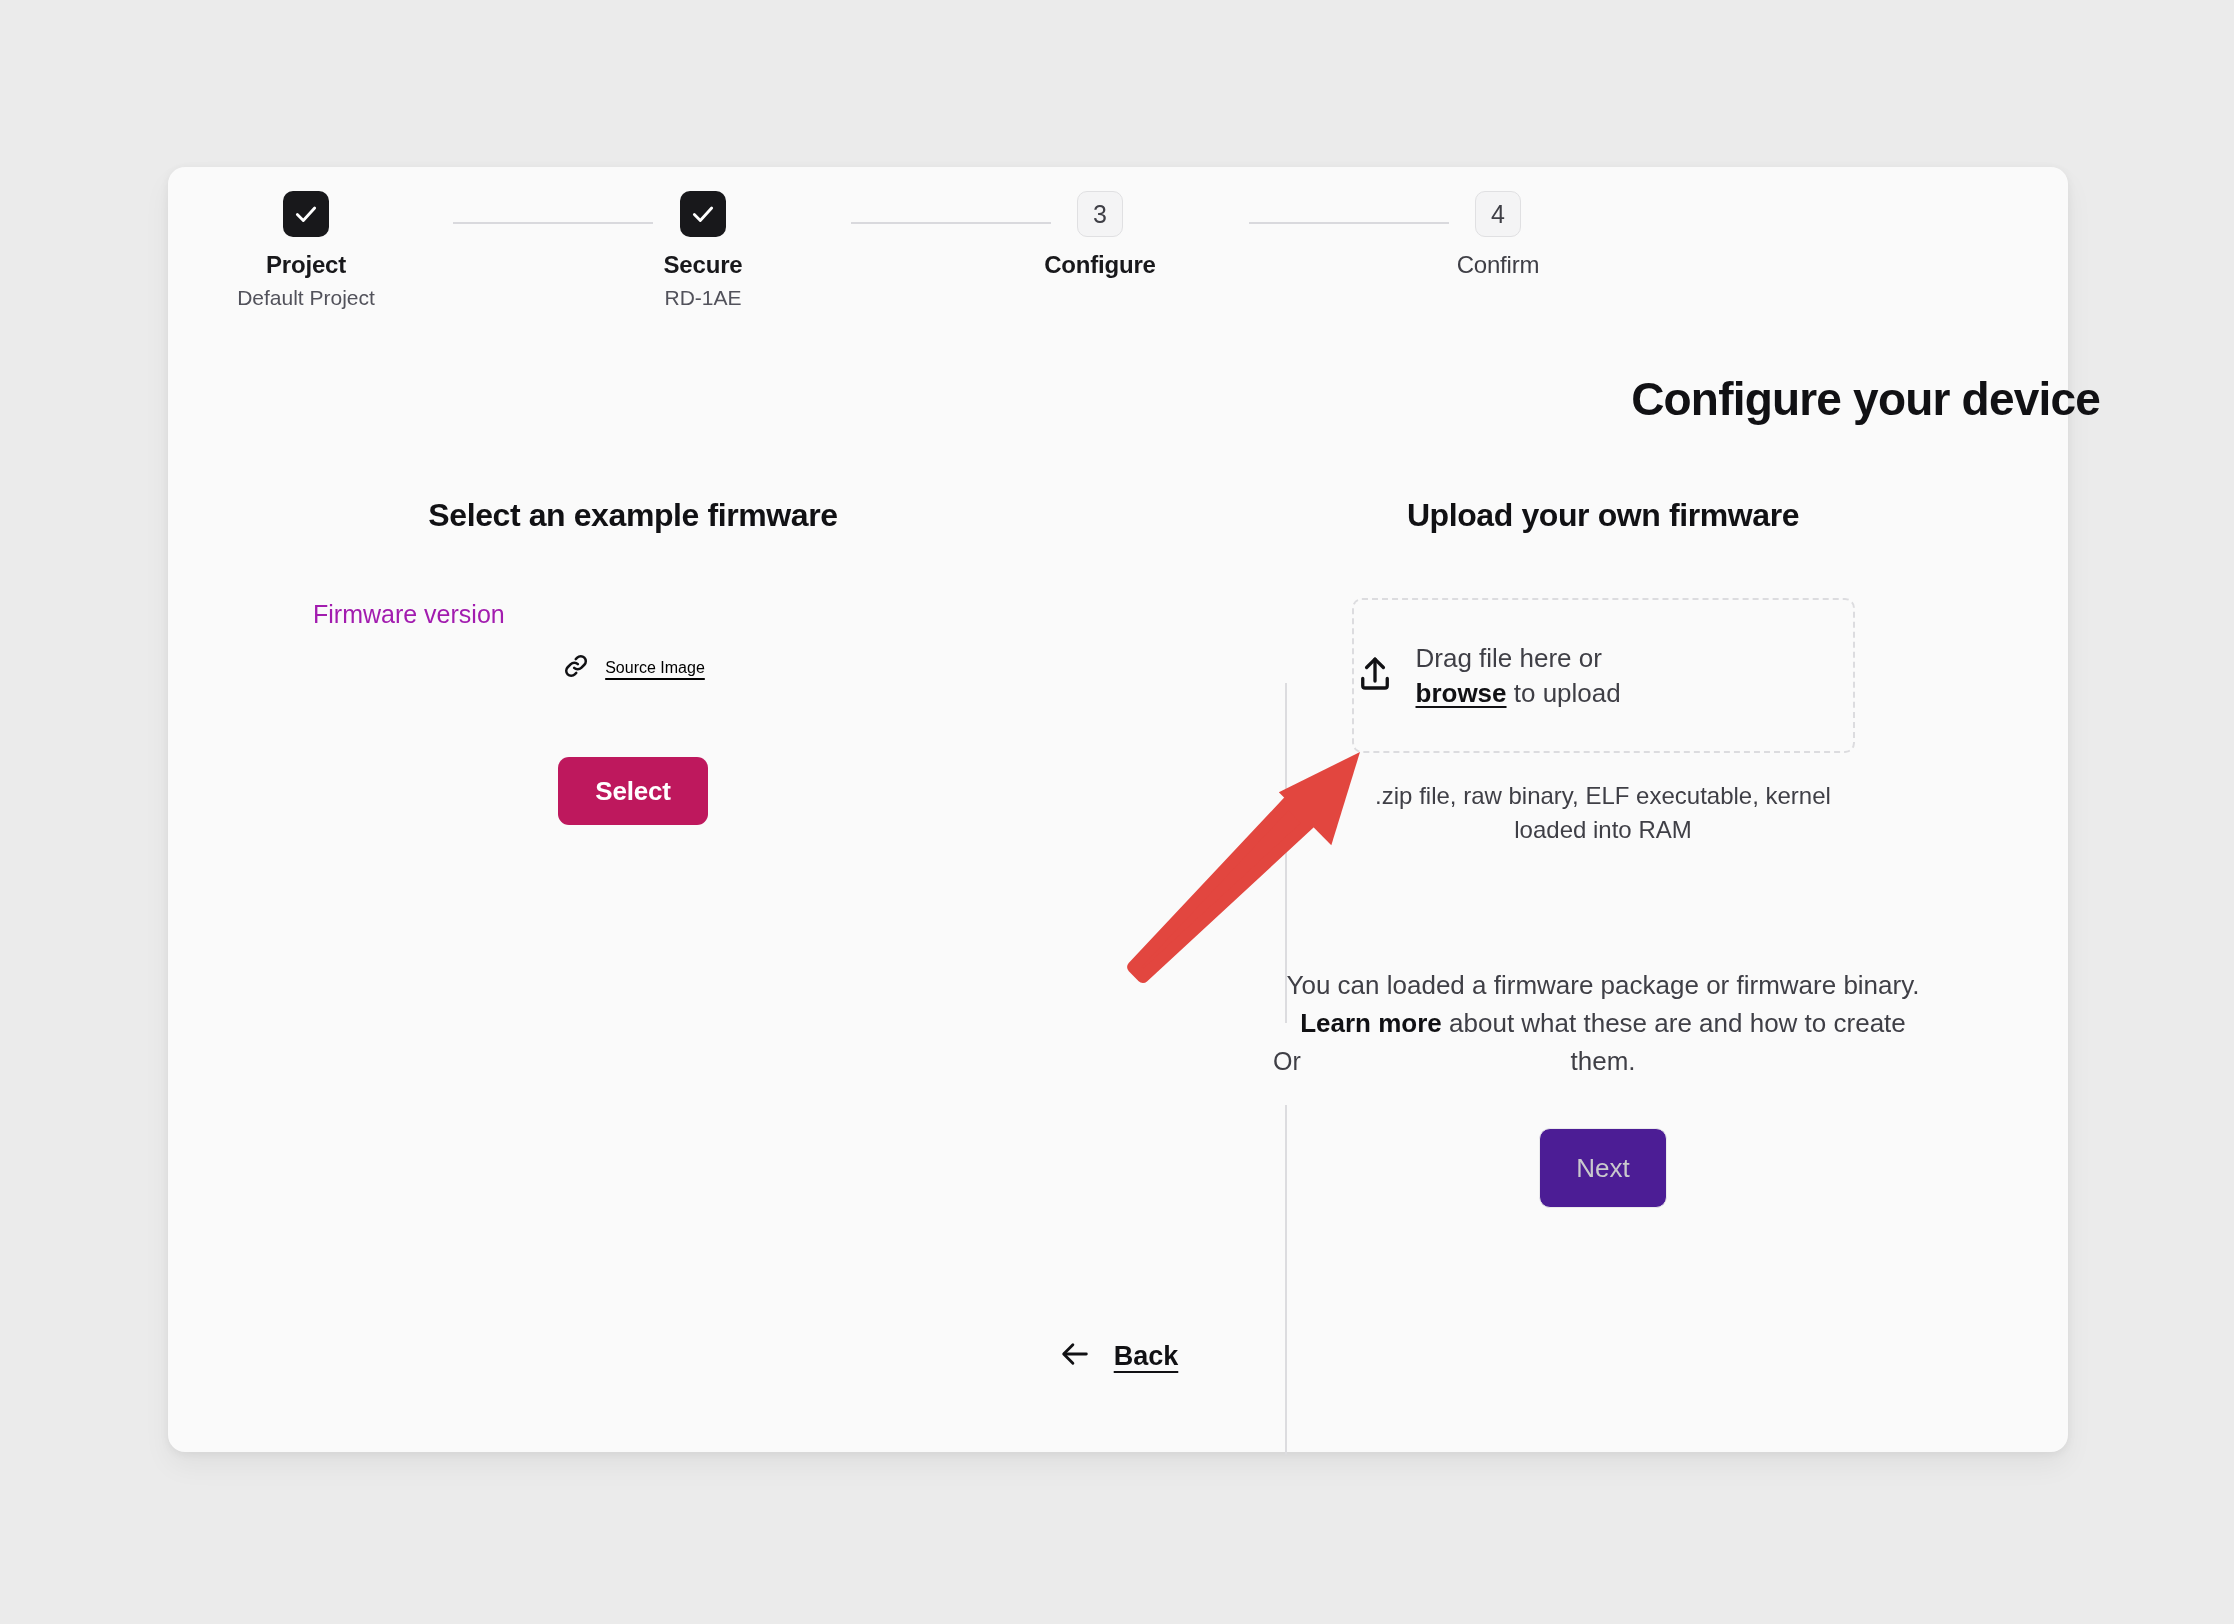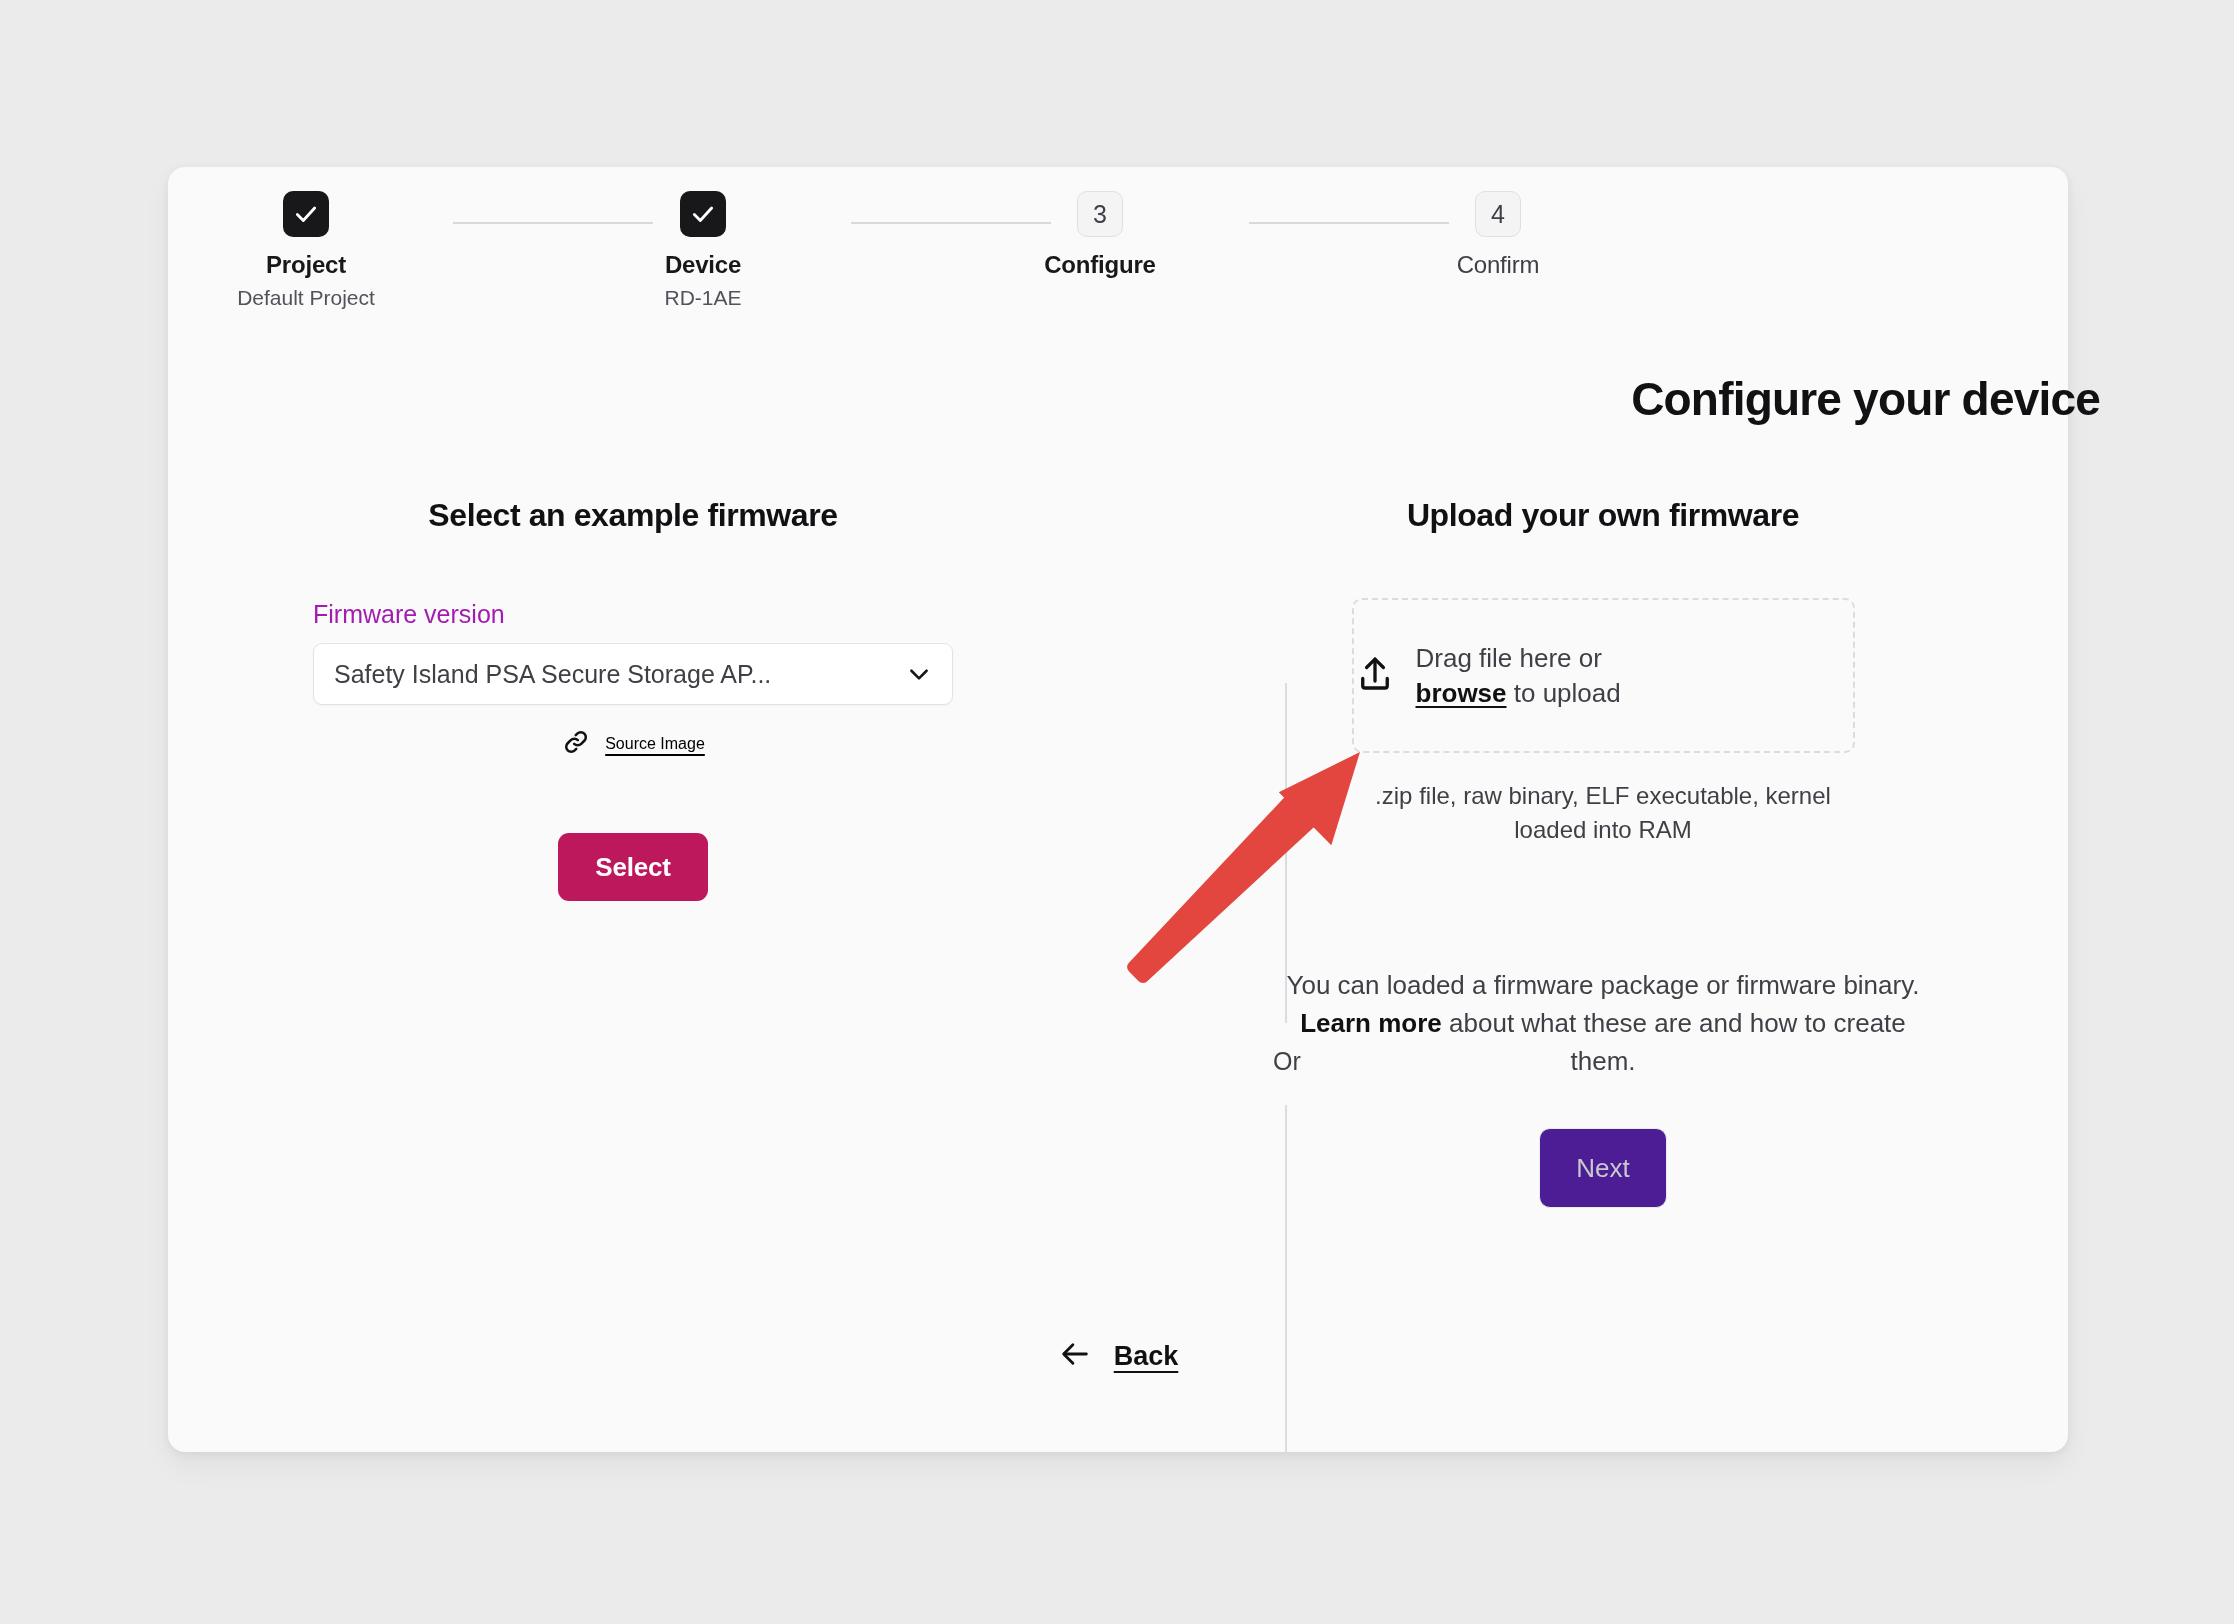--- a/index.html
+++ b/index.html
@@ -169,21 +169,21 @@
       </div>
 
       <div class="step" id="step2">
         <div class="step-badge done">
           <span>
             <svg width="26" height="26" viewBox="0 0 24 24" fill="none" stroke="#ffffff" stroke-width="2.6" stroke-linecap="round" stroke-linejoin="round">
               <polyline points="4,12.5 9.5,18 20,6.5"></polyline>
             </svg>
           </span>
         </div>
-        <div class="step-label">Device</div>
+        <div class="step-label">Secure</div>
         <div class="step-sub">RD-1AE</div>
       </div>
 
       <div class="step" id="step3">
         <div class="step-badge todo">3</div>
         <div class="step-label">Configure</div>
       </div>
 
       <div class="step" id="step4">
         <div class="step-badge todo">4</div>
@@ -191,28 +191,20 @@
       </div>
     </div>
 
     <div class="main-title">Configure your device</div>
 
     <div class="col-left">
       <div class="col-title">Select an example firmware</div>
 
       <div class="field-wrap">
         <div class="field-label">Firmware version</div>
-        <div class="select-box">
-          <span class="select-value">Safety Island PSA Secure Storage AP...</span>
-          <span class="chev">
-            <svg width="26" height="26" viewBox="0 0 24 24" fill="none" stroke="#18181b" stroke-width="2.4" stroke-linecap="round" stroke-linejoin="round">
-              <polyline points="5,9 12,16 19,9"></polyline>
-            </svg>
-          </span>
-        </div>
 
         <div class="source-link">
           <span>
             <svg width="30" height="30" viewBox="0 0 24 24" fill="none" stroke="#111114" stroke-width="2" stroke-linecap="round" stroke-linejoin="round">
               <path d="M10.5 13.5a4 4 0 0 0 5.66 0l2.5-2.5a4 4 0 1 0-5.66-5.66l-1.2 1.2"></path>
               <path d="M13.5 10.5a4 4 0 0 0-5.66 0l-2.5 2.5a4 4 0 1 0 5.66 5.66l1.2-1.2"></path>
             </svg>
           </span>
           <span class="txt">Source Image</span>
         </div>

